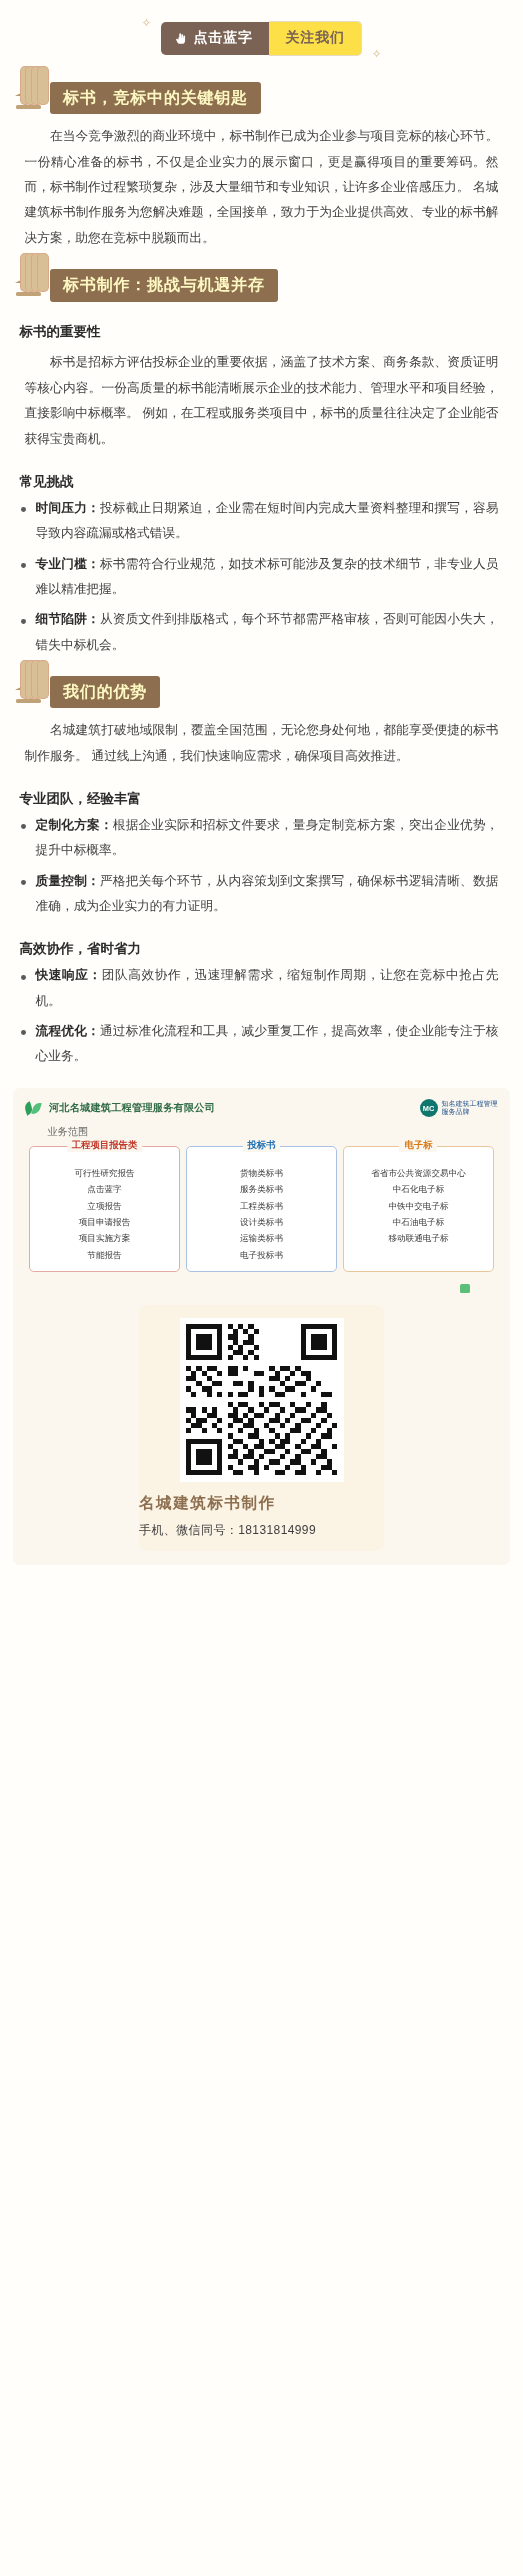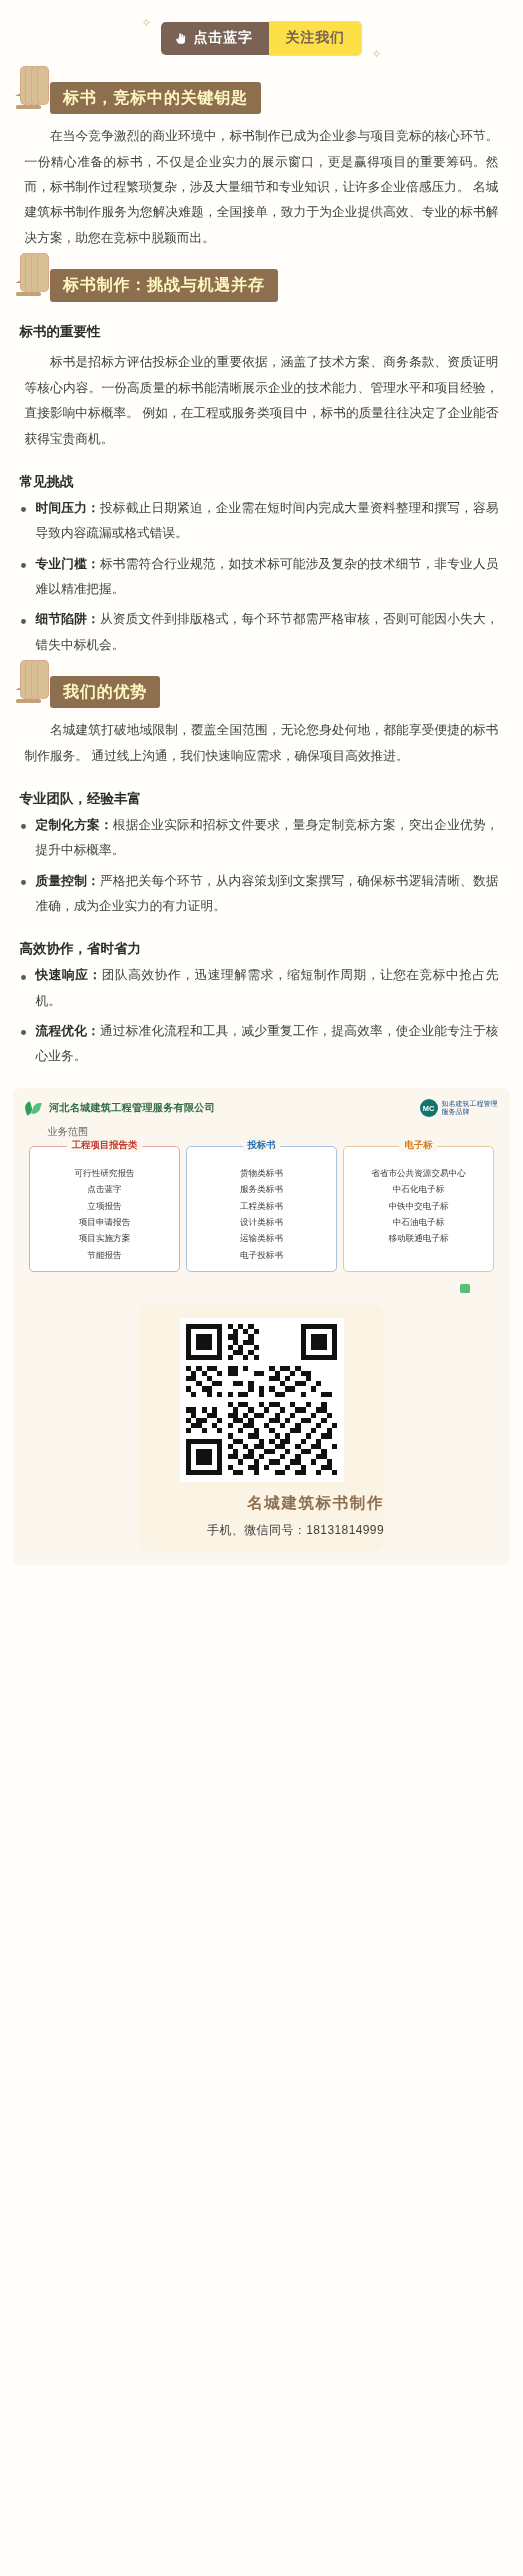--- a/index.html
+++ b/index.html
@@ -215,21 +215,21 @@
     margin:11.4px 0 0 auto;margin-right:29px;
   }
 
   
   .qr-wrap{
     margin:11.4px auto 0 auto;
     width:245px;
     background:#fbf3e4;
     border-radius:8.2px;
     padding:13px 0 11.4px 0;
-    text-align:right;
+    text-align:left;
   }
   .qr-code{
     width:164px;height:164px;margin:0 auto;
     background:#ffffff;
     padding:6.5px;
     box-sizing:border-box;
     position:relative;
   }
   .qr-code .qr-svg{width:100%;height:100%;display:block;}
   .brand{

